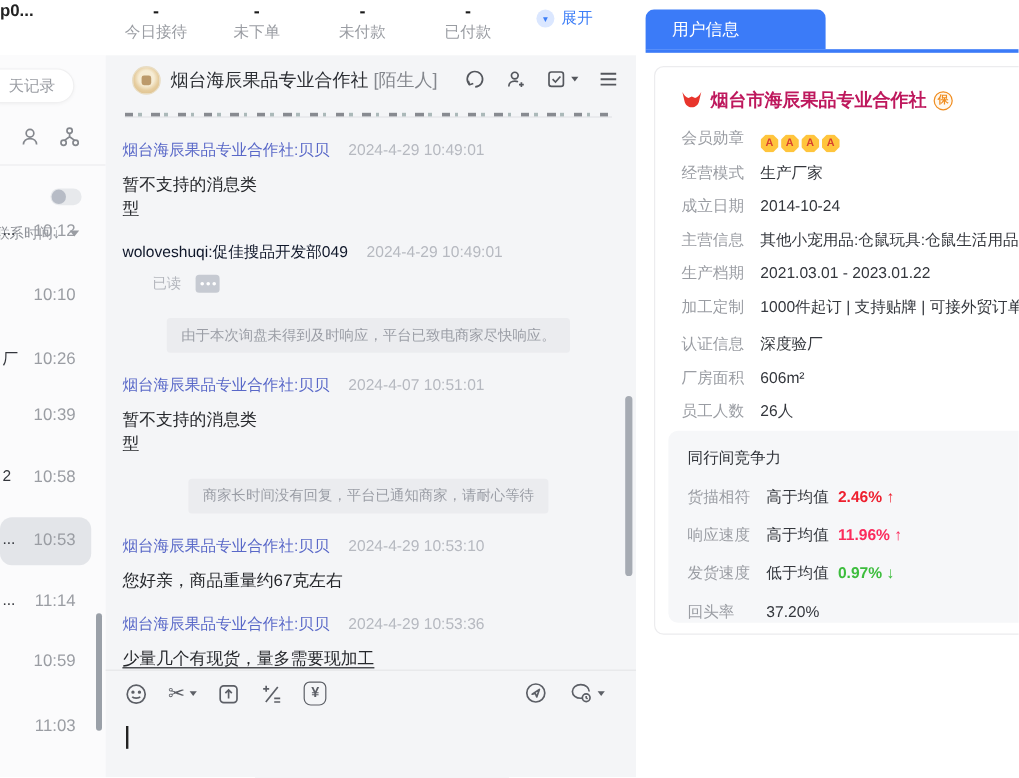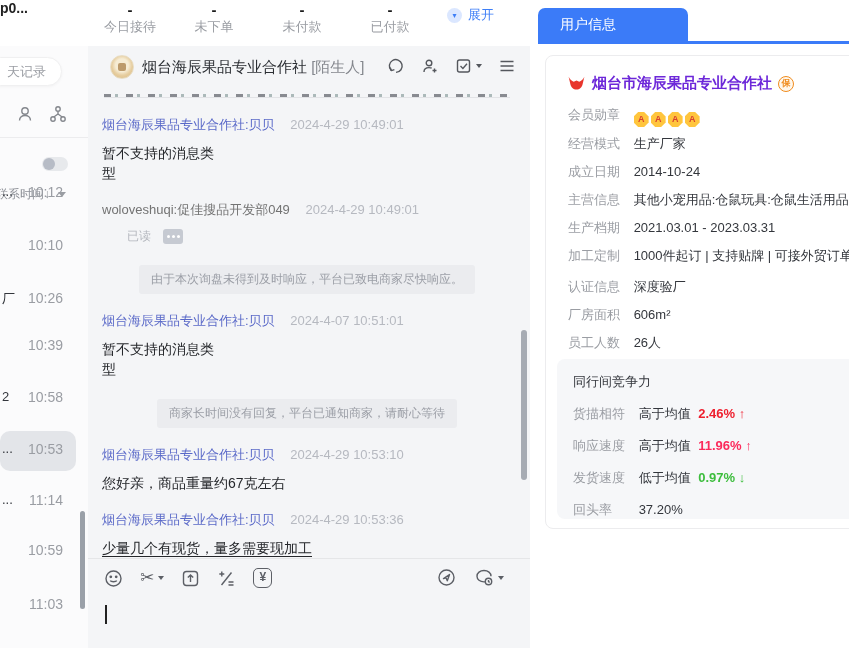--- a/index.html
+++ b/index.html
@@ -57,21 +57,21 @@
   .hicon .caret { width:0; height:0; border-left:3.5px solid transparent; border-right:3.5px solid transparent;
     border-top:4.5px solid #54575d; margin-left:3px; }
 
   .msgs { position:absolute; left:0; top:42px; width:442px; height:470px; overflow:hidden; padding:0 18px 0 14px; }
   .clip-line { height:9px; overflow:hidden; margin:0 4px 0 2px;
     background:repeating-linear-gradient(90deg,#6d7077 0 7px,transparent 7px 11px,#9aa 11px 14px,transparent 14px 22px);
     background-size:100% 3px; background-position:0 6px; background-repeat:no-repeat; opacity:.8; }
   .hist-div { border-top:1px solid #e2e3e6; margin:0 2px; }
   .mname-row { margin-top:18px; font-size:13px; white-space:nowrap; }
   .mname { color:#5968c8; }
-  .mname.gray { color:#737373; }
+  .mname.gray { color:#0f172a; }
   .mtime { color:#b6b9c0; margin-left:12px; }
   .mbody { margin-top:9px; font-size:14px; color:#25272b; line-height:20px; }
   .mbody.narrow { width:120px; }
   .mbody.uline { text-decoration:underline; text-underline-offset:3px; }
   .mbody-row { display:flex; align-items:center; margin-top:9px; }
   .mbody-row .mbody { margin-top:0; }
   .read-flag { font-size:12px; color:#b3b6bd; margin-left:25px; }
   .more-badge { width:20px; height:15px; border-radius:3px; background:#c6cad2; margin-left:12px;
     position:relative; cursor:pointer; }
   .more-badge:after { content:""; position:absolute; left:4px; top:6px; width:3px; height:3px; border-radius:50%;
@@ -93,21 +93,21 @@
   .cursor-bar { position:absolute; left:17px; top:7px; width:1.5px; height:19px; background:#222; }
 
   
   .panel { position:absolute; left:530px; top:0; width:319px; height:648px; background:#fff; }
   .tab { position:absolute; left:8px; top:8px; width:150px; height:33px; background:#3b7bf8;
     border-radius:7px 7px 0 0; color:#fff; font-size:14px; line-height:33px; padding-left:22px; cursor:pointer; }
   .tab-underline { position:absolute; left:8px; top:41px; width:311px; height:3px; background:#3b7bf8; }
   .card { position:absolute; left:15px; top:55px; width:345px; height:474px; background:#fff;
     border:1px solid #ececee; border-radius:8px; }
   .company-row { position:absolute; left:22px; top:18px; display:flex; align-items:center; }
-  .company { font-size:15px; font-weight:bold; color:#6d28d9; margin:0 6px 0 7px; }
+  .company { font-size:15px; font-weight:bold; color:#be185d; margin:0 6px 0 7px; }
   .cert-badge { width:16px; height:16px; border:1.5px solid #f08c1e; border-radius:50%; color:#f08c1e;
     font-size:9px; line-height:13px; text-align:center; background:#fff8ee; font-weight:bold; }
   .frow { position:absolute; left:22px; width:310px; height:20px; font-size:13px; white-space:nowrap; }
   .frow .fl { display:inline-block; width:52px; color:#9a9da3; margin-right:10px; }
   .frow .fv { color:#33363c; }
   .medals { display:inline-flex; gap:2px; vertical-align:-3px; }
   .medal { width:15px; height:15px; background:#ffc53d; color:#d8402f; font-size:9px; font-weight:bold;
     text-align:center; line-height:15px;
     clip-path:polygon(30% 0,70% 0,100% 30%,100% 70%,70% 100%,30% 100%,0 70%,0 30%); }
   .comp-card { position:absolute; left:11px; top:303px; width:330px; height:160px; background:#f6f7f9;
@@ -373,21 +373,21 @@
       <div class="frow" style="top:107px">
         <span class="fl">成立日期</span>
         <span class="fv">2014-10-24</span>
       </div>
       <div class="frow" style="top:135px">
         <span class="fl">主营信息</span>
         <span class="fv">其他小宠用品:仓鼠玩具:仓鼠生活用品</span>
       </div>
       <div class="frow" style="top:163px">
         <span class="fl">生产档期</span>
-        <span class="fv">2021.03.01 - 2023.03.31</span>
+        <span class="fv">2021.03.01 - 2023.01.22</span>
       </div>
       <div class="frow" style="top:191px">
         <span class="fl">加工定制</span>
         <span class="fv">1000件起订 | 支持贴牌 | 可接外贸订单</span>
       </div>
       <div class="frow" style="top:222px">
         <span class="fl">认证信息</span>
         <span class="fv">深度验厂</span>
       </div>
       <div class="frow" style="top:250px">

